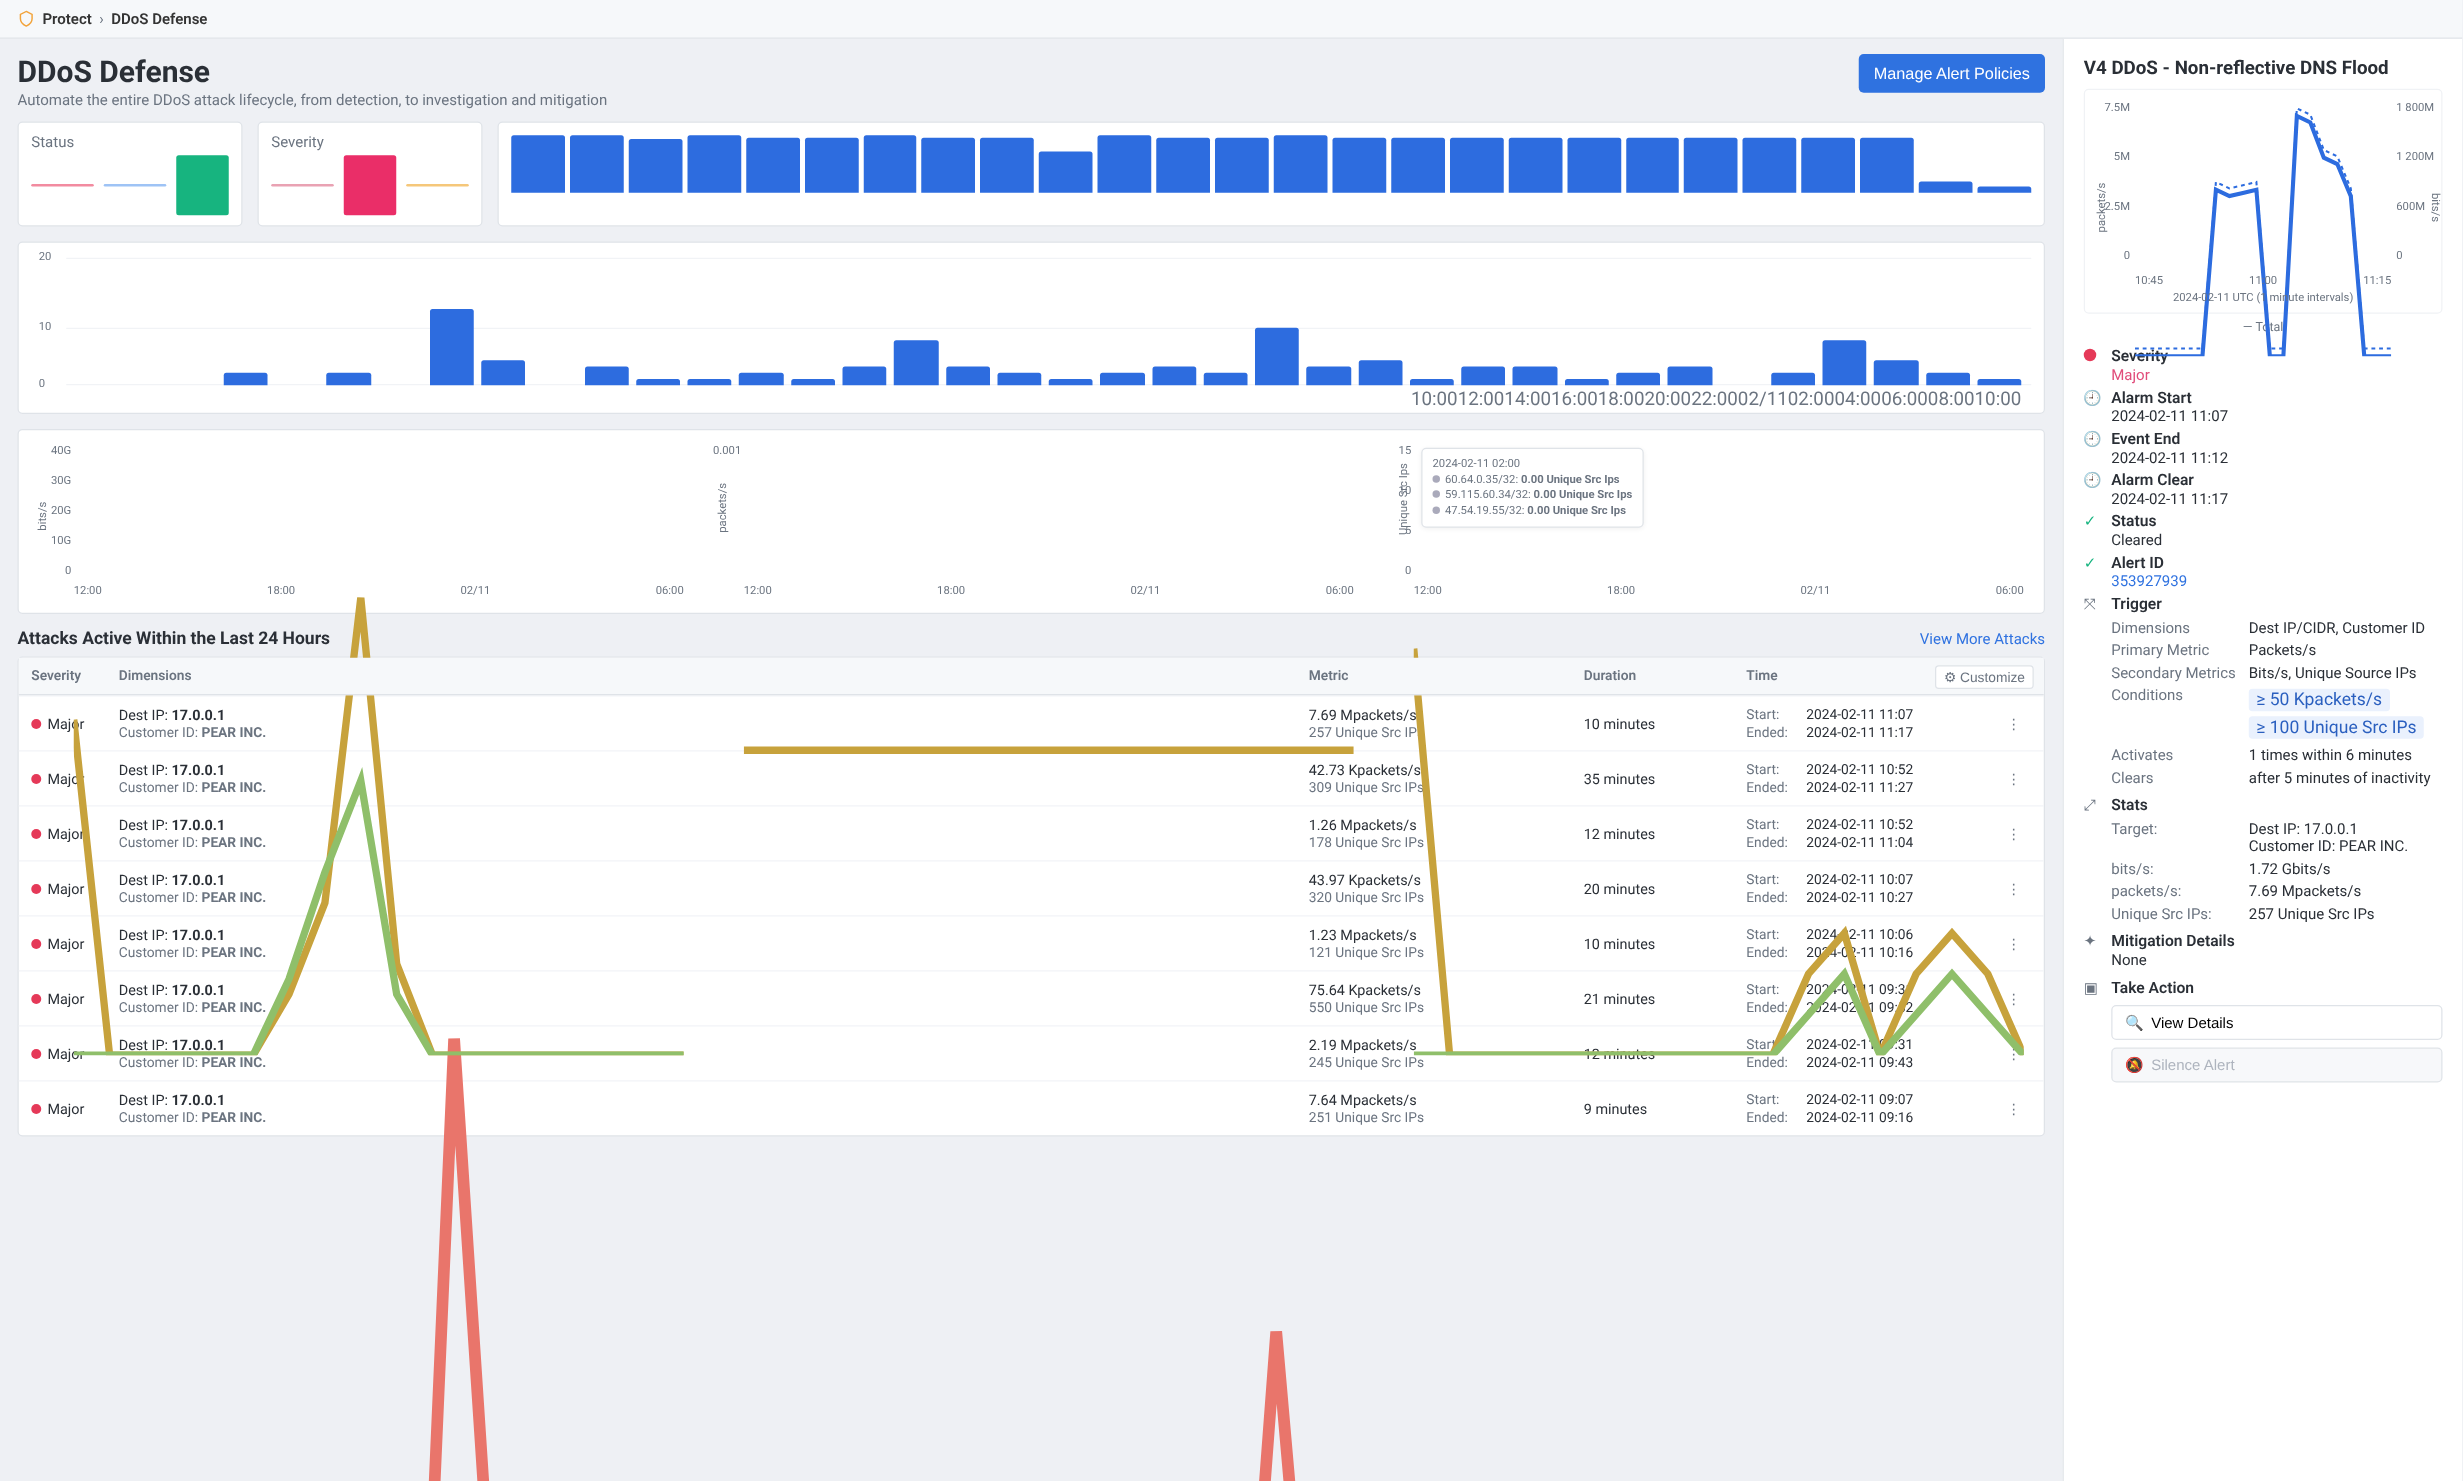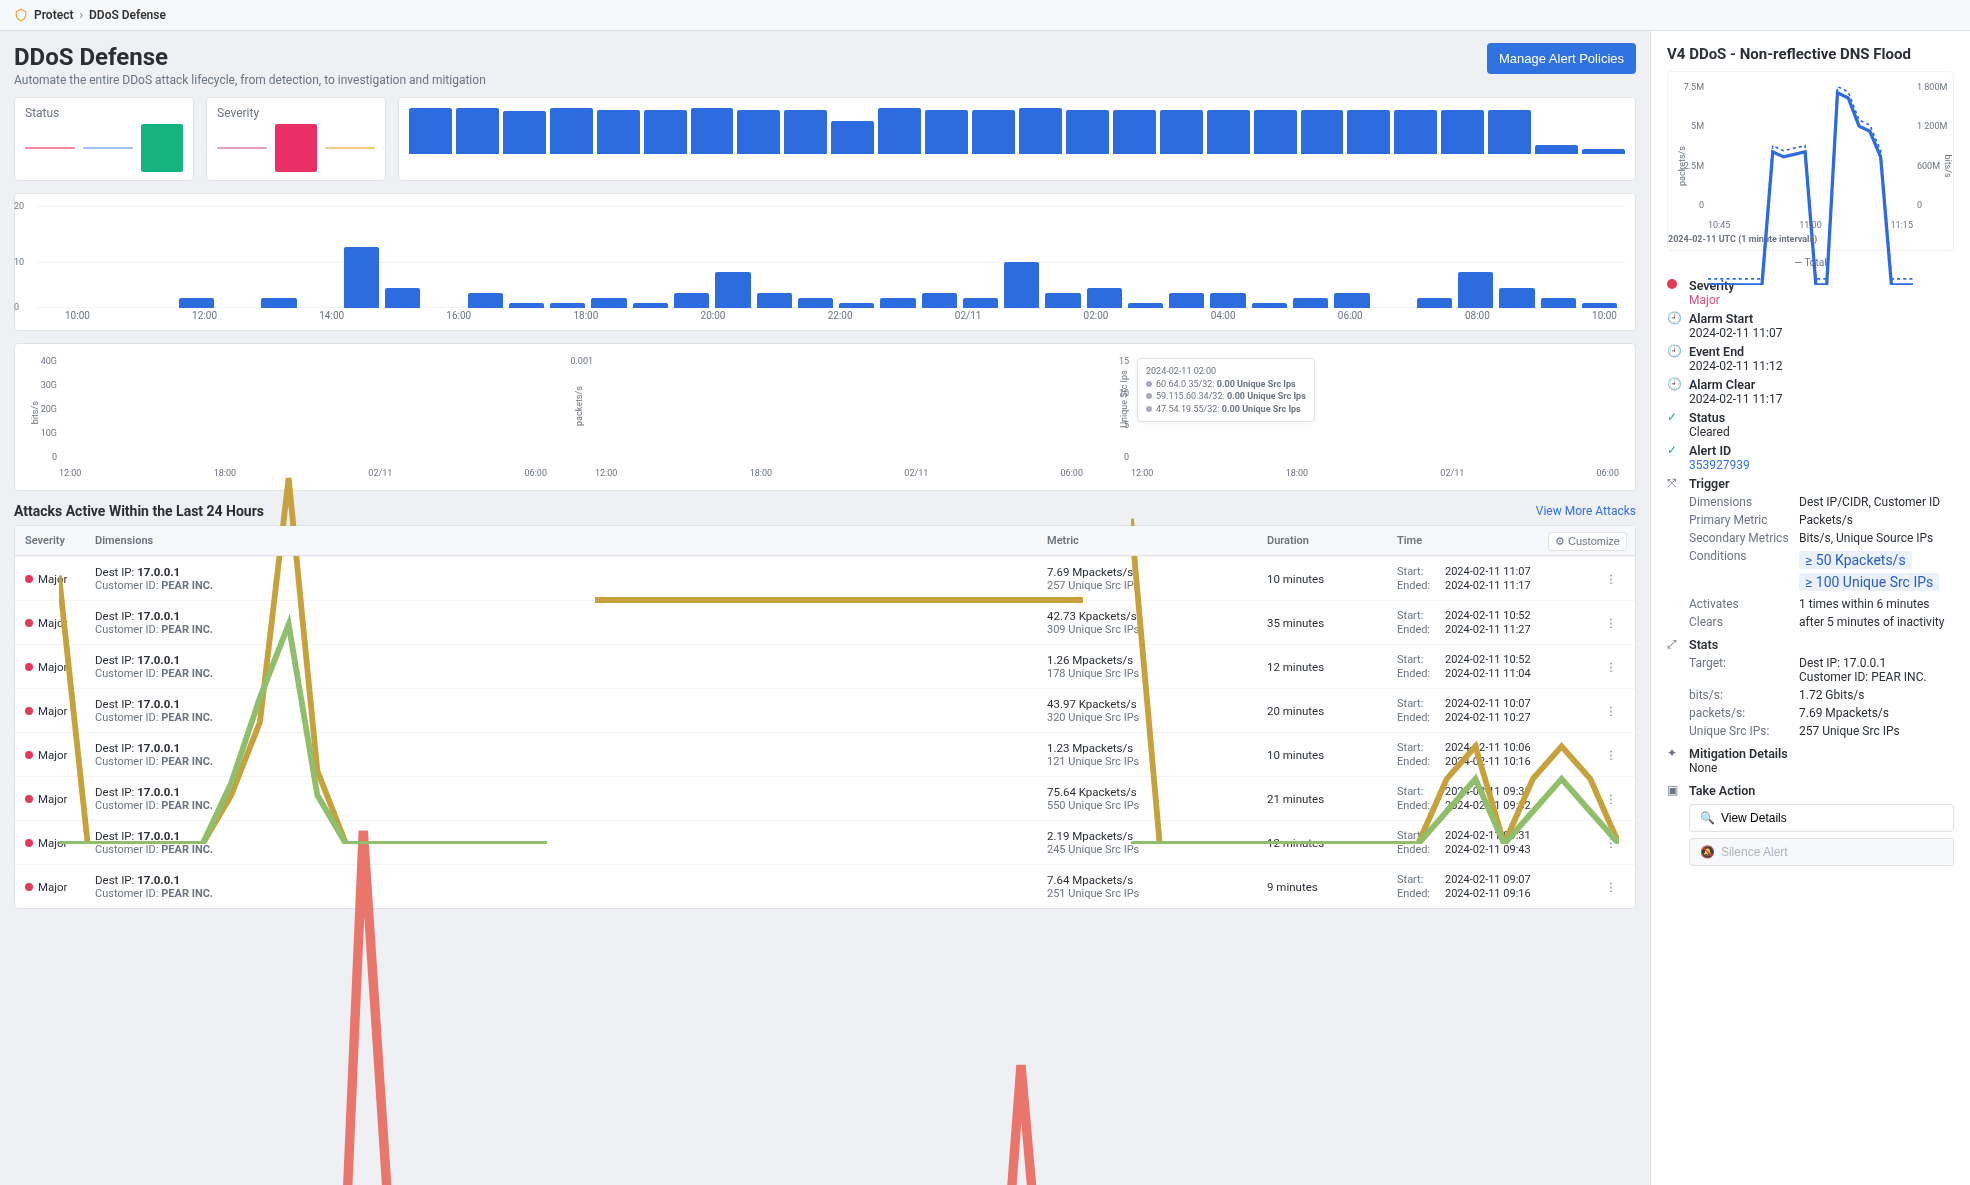--- a/index.html
+++ b/index.html
@@ -67,34 +67,34 @@
   .spark-body { height:48px; display:flex; align-items:flex-end; gap:8px; }
   .spark-flat { flex:1; height:2px; align-self:center; border-radius:1px; }
   .spark-bar { width:42px; height:100%; border-radius:2px; }
   .spark-policies { flex:1; }
   .policies-bars { height:48px; display:flex; align-items:flex-end; gap:4px; }
   .policies-bars .pbar { flex:1; background:var(--blue); border-radius:2px 2px 0 0; }
   .chart-title { font-weight:600; font-size:13px; margin:0 0 6px; }
   .chart24 { margin-bottom:12px; }
   .chart24-body { position:relative; height:120px; padding-left:22px; }
   .ygrid {
-    position:absolute; left:11px; right:0; border-top:1px solid #f1f3f6;
+    position:absolute; left:28px; right:0; border-top:1px solid #f1f3f6;
     font-size:9px; color:var(--muted);
   }
   .ygrid span { position:absolute; left:-22px; top:-6px; }
   .chart24-bars {
     position:absolute; left:30px; right:8px; bottom:14px; top:4px;
     display:flex; align-items:flex-end; gap:6px;
   }
   .chart24-bars .abar {
     flex:1; background:var(--blue); border-radius:2px 2px 0 0; min-width:4px;
   }
   .chart24-xaxis {
     position:absolute; left:40px; right:8px; bottom:0; height:12px;
-    display:flex; justify-content:space-between; font-size:10px; color:var(--muted);
+    display:flex; justify-content:flex-end; font-size:15px; color:var(--muted);
   }
   .tri-row { display:flex; gap:12px; margin-bottom:12px; }
   .mini-chart { position:relative; height:130px; }
   .mini-ylabel { position:absolute; left:-2px; top:50%; transform:rotate(-90deg) translateX(40%); font-size:9px; color:var(--muted); }
   .mini-svg { position:absolute; left:34px; right:6px; top:4px; bottom:20px; }
   .mini-xaxis { position:absolute; left:34px; right:6px; bottom:4px; display:flex; justify-content:space-between; font-size:9px; color:var(--muted); }
   .mini-yticks { position:absolute; left:6px; top:4px; bottom:20px; width:26px; display:flex; flex-direction:column; justify-content:space-between; font-size:9px; color:var(--muted); text-align:right; }
   .tooltip-box {
     position:absolute; top:6px; left:40px;
     background:#fff; border:1px solid var(--border); border-radius:4px;
@@ -136,21 +136,21 @@
   .side-title { font-size:15px; font-weight:700; margin:0 0 8px; }
   .side-chart { position:relative; height:180px; border:1px solid #f0f2f5; border-radius:4px; padding:6px; margin-bottom:10px; }
   .side-yL, .side-yR { position:absolute; top:10px; bottom:40px; width:34px; display:flex; flex-direction:column; justify-content:space-between; font-size:9px; color:var(--muted); }
   .side-yL { left:2px; text-align:right; }
   .side-yR { right:2px; text-align:left; }
   .side-yLabel, .side-yRLabel { position:absolute; top:50%; font-size:9px; color:var(--muted); }
   .side-yLabel { left:-6px; transform:rotate(-90deg); }
   .side-yRLabel { right:-6px; transform:rotate(90deg); }
   .side-svg { position:absolute; left:40px; right:40px; top:8px; bottom:36px; }
   .side-xaxis { position:absolute; left:40px; right:40px; bottom:20px; display:flex; justify-content:space-between; font-size:9px; color:var(--muted); }
-  .side-xlabel { position:absolute; left:0; right:0; bottom:6px; font-size:9px; color:var(--muted);font-weight:bold; }
+  .side-xlabel { position:absolute; left:0; right:0; bottom:6px; text-align:center; font-size:9px; color:var(--muted); }
   .side-row { display:flex; align-items:flex-start; gap:8px; margin:4px 0; }
   .side-icon { width:14px; flex:0 0 14px; color:var(--muted); }
   .side-label { font-weight:600; font-size:12.5px; }
   .side-pill {
     display:inline-block; background:#eaf1fd; color:#2a5fbf;
     border-radius:3px; padding:1px 6px; font-size:14px; margin:2px 0 2px 0;
   }
   .kv-grid { margin-left:22px; display:grid; grid-template-columns:110px 1fr; row-gap:4px; font-size:12px; }
   .kv-grid .k { color:var(--muted); }
   .side-actions { margin-top:6px; margin-left:22px; display:flex; flex-direction:column; gap:6px; }

